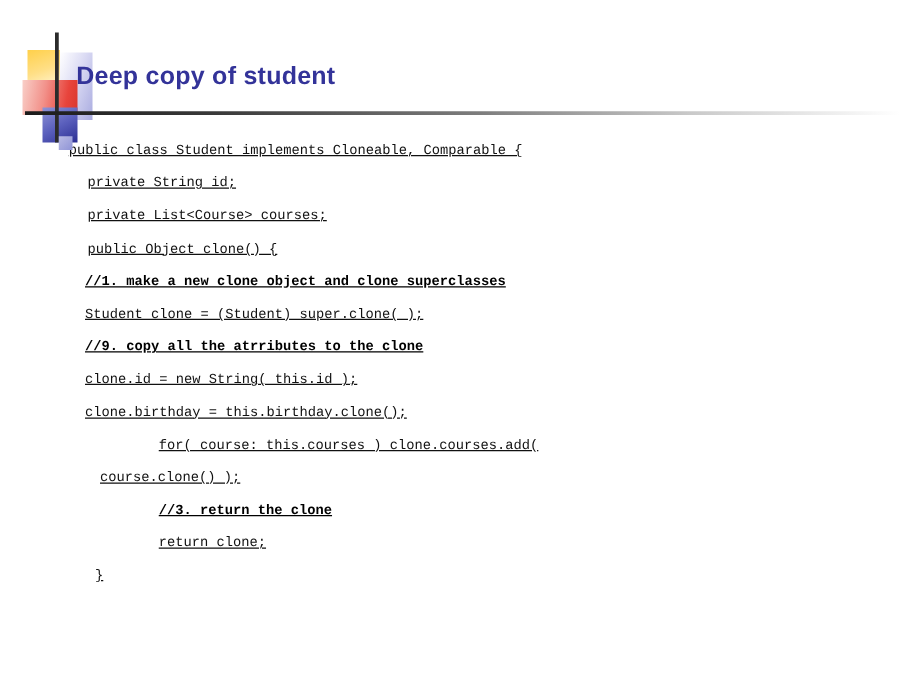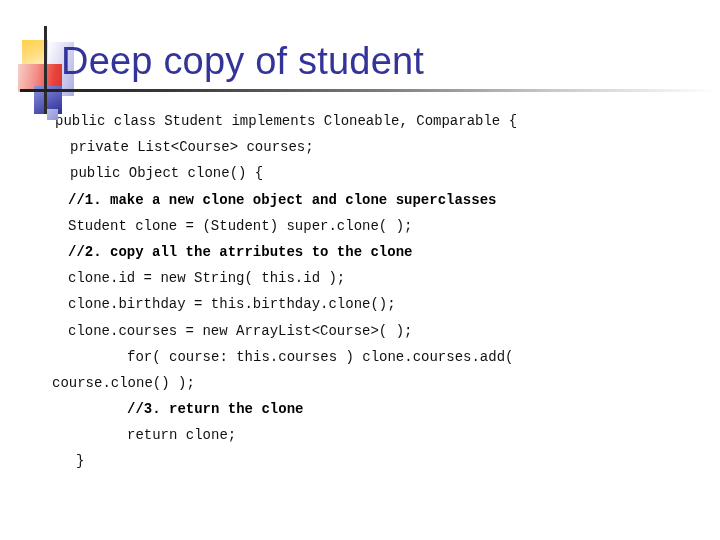--- a/index.html
+++ b/index.html
@@ -91,23 +91,23 @@
     width: 700px;
     height: 3px;
     background: linear-gradient(to right, #1b1b1b 0%, #3a3a3a 22%, #7d7d7d 52%, #c9c9c9 76%, #ffffff 100%);
   }
 
   .title-text {
     position: absolute;
     left: 61px;
     top: 44px;
     font-family: "Liberation Sans", sans-serif;
-    font-size: 38px;
+    font-size: 20px;
     line-height: 34px;
-    font-weight: 400;
+    font-weight: 700;
     color: #333399;
     letter-spacing: 0.2px;
     white-space: nowrap;
   }
 
   
   .code-area {
     position: absolute;
     left: 0;
     top: 108px;
@@ -120,37 +120,38 @@
     position: absolute;
     left: 47px;
     top: 1px;
     width: 11px;
     height: 11px;
     background: linear-gradient(135deg, #b9bbe4 0%, #8f93d6 100%);
   }
 
   .code-line {
     font-family: "Liberation Mono", monospace;
-    font-size: 14px;
+    font-size: 11px;
     line-height: 26.2px;
     color: #111111;
     white-space: pre;
     height: 26.2px;
+    text-decoration: underline;
   }
   .code-line.bold {
     font-weight: 700;
     color: #000000;
   }
 
   
   .i0 { padding-left: 55px; }
   .i1 { padding-left: 70px; }
   .i2 { padding-left: 68px; }
   .i3 { padding-left: 104px; margin-left: 23px; }
-  .iw { padding-left: 52px; }  
+  .iw { padding-left: 80px; }  
   .ib { padding-left: 76px; }  
 </style>
 </head>
 <body>
 
 <div class="slide">
 
   <div class="title-area">
 
     <div class="deco">
@@ -163,28 +164,28 @@
 
     <div class="title-rule"></div>
 
     <div class="title-text">Deep copy of student</div>
   </div>
 
   <div class="code-area">
     <div class="code-marker"></div>
 
   <div class="code-line i0">public class Student implements Cloneable, Comparable {</div>
+      <div class="code-line i1">private String id;</div>
       <div class="code-line i1">private List&lt;Course&gt; courses;</div>
       <div class="code-line i1">public Object clone() {</div>
       <div class="code-line i2 bold">//1. make a new clone object and clone superclasses</div>
       <div class="code-line i2">Student clone = (Student) super.clone( );</div>
-      <div class="code-line i2 bold">//2. copy all the atrributes to the clone</div>
+      <div class="code-line i2 bold">//9. copy all the atrributes to the clone</div>
       <div class="code-line i2">clone.id = new String( this.id );</div>
       <div class="code-line i2">clone.birthday = this.birthday.clone();</div>
-      <div class="code-line i2">clone.courses = new ArrayList&lt;Course&gt;( );</div>
       <div class="code-line i3">for( course: this.courses ) clone.courses.add(</div>
       <div class="code-line iw">course.clone() );</div>
       <div class="code-line i3 bold">//3. return the clone</div>
       <div class="code-line i3">return clone;</div>
       <div class="code-line ib">}</div>
     </div>
 
 </div>
 
 </body></html>

